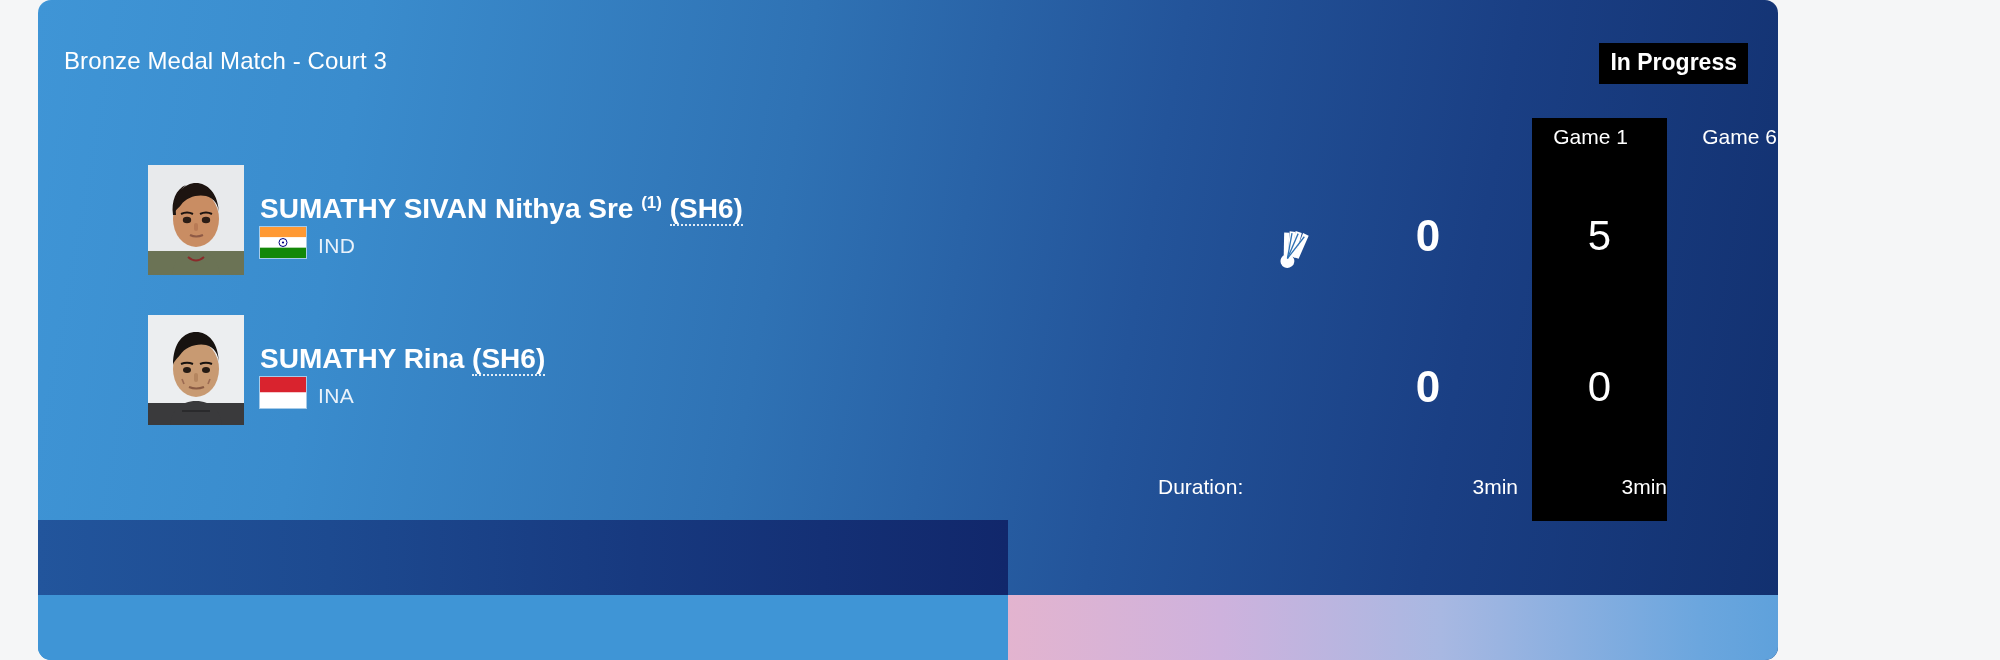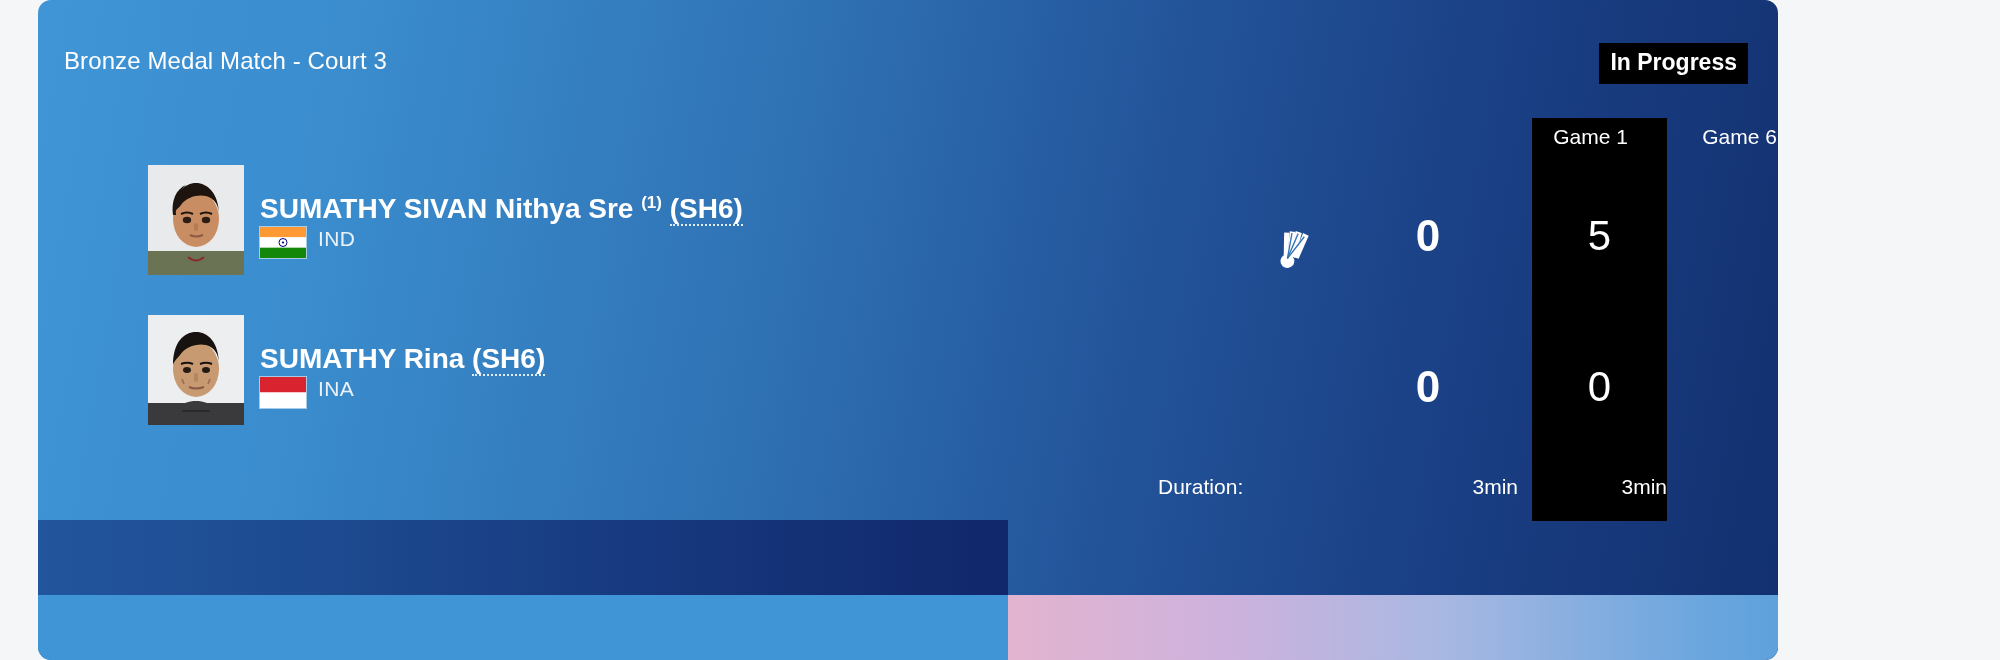--- a/index.html
+++ b/index.html
@@ -59,21 +59,21 @@
   }
   .photo svg{display:block;width:96px;height:110px;}
 
   .pname{
     position:absolute;left:112px;top:28px;
     font-size:28px;font-weight:bold;color:#ffffff;white-space:nowrap;
   }
   .pname .seed{font-size:17px;vertical-align:super;font-weight:bold;}
   .pname .cls{border-bottom:2px dotted rgba(255,255,255,.85);}
 
-  .natrow{position:absolute;left:112px;top:62px;display:flex;align-items:flex-start;gap:12px;}
+  .natrow{position:absolute;left:112px;top:62px;display:flex;align-items:flex-end;gap:12px;}
   .flag{width:46px;height:31px;display:block;background:#fff;box-shadow:0 0 0 1px rgba(255,255,255,.55);}
   .natcode{font-size:21px;color:#eaf2fa;letter-spacing:.4px;}
 
   
   .server-icon{position:absolute;left:1232px;top:222px;width:52px;height:52px;}
   .server-icon svg{display:block;width:52px;height:52px;}
 
   
   .cell{
     position:absolute;height:58px;line-height:58px;

